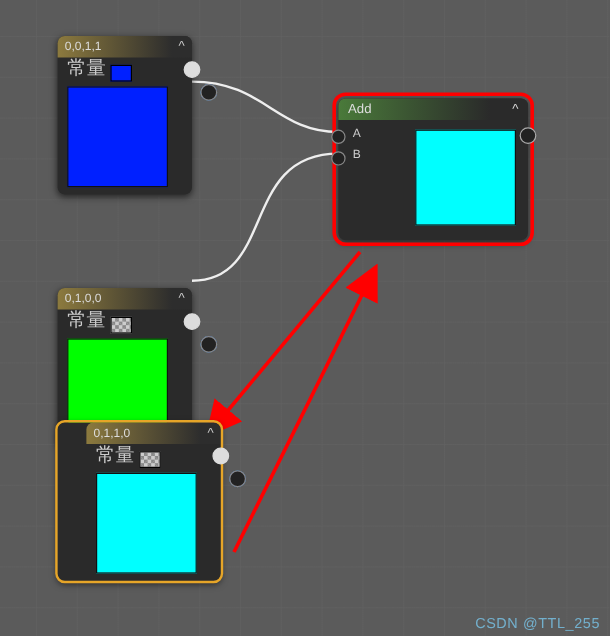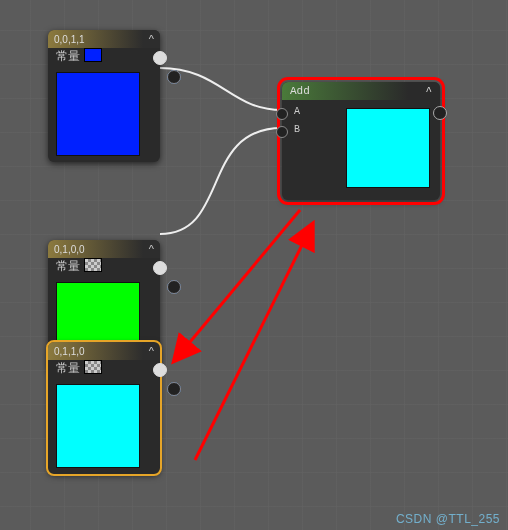--- a/index.html
+++ b/index.html
@@ -1,21 +1,21 @@
 <!DOCTYPE html>
 <html><head>
 <meta charset="utf-8">
 <style>
   html,body{margin:0;padding:0;width:508px;height:530px;background:#5b5b5b;font-family:Arial,'Microsoft YaHei',sans-serif;overflow:hidden;position:relative}
   .grid{position:absolute;inset:0;background-image:linear-gradient(#6666 1px,transparent 1px),linear-gradient(90deg,#6666 1px,transparent 1px);background-size:34px 34px;background-position:-4px -4px}
   svg.wires{position:absolute;inset:0;pointer-events:none}
   .node{position:absolute;width:112px;background:#2a2a2a;border-radius:6px;box-shadow:0 2px 6px rgba(0,0,0,.6)}
   .node-head{height:18px;display:flex;align-items:center;justify-content:space-between;padding:0 6px;border-top-left-radius:6px;border-top-right-radius:6px;background:linear-gradient(90deg,#8c7a3e 0%,#2d2d2d 85%);color:#ddd;font-size:10px}
   .node-head .chev{color:#ccc;font-size:11px}
-  .row1{display:flex;align-items:flex-start;height:20px;padding:0 4px 0 8px;color:#ccc;font-size:12px;position:relative}
+  .row1{display:flex;align-items:flex-end;height:20px;padding:0 4px 0 8px;color:#ccc;font-size:16px;position:relative}
   .row1 .lab{flex:0 0 auto}
   .chip{width:16px;height:12px;margin-left:4px;border:1px solid #000}
   .pin{position:absolute;width:14px;height:14px;border-radius:50%;border:1.5px solid #555;background:#222;box-sizing:border-box}
   .pin.white{border-color:#ddd;background:#ddd}
   .pin.r{border-color:#c33}
   .pin.g{border-color:#2c2}
   .pin.b{border-color:#35f}
   .pin.a{border-color:#888}
   .pin.out{right:-7px}
   .preview{margin:4px 8px 6px 8px;width:82px;height:82px;border:1px solid #111}
@@ -79,40 +79,40 @@
   </div>
   <div class="preview" id="pv1" style="background: rgb(0, 255, 0);"></div>
   <div class="portcol">
     <span class="pin r"></span>
     <span class="pin g"></span>
     <span class="pin b"></span>
     <span class="pin a"></span>
   </div>
 </div>
 
-<div class="node hi-red hi-org" id="n2" style="left: 48px; top: 342px;">
+<div class="node hi-red hi-org" id="n2" style="left: 48px; top: 352px; padding-left: 24px;">
   <div class="node-head">
     <span>0,1,1,0</span>
     <span class="chev">^</span>
   </div>
   <div class="row1">
     <span class="lab">常量</span>
     <span class="chip checker" id="chip2"></span>
     <span class="pin white out" style="top:3px"></span>
   </div>
   <div class="preview" id="pv2" style="background: rgb(0, 255, 255);"></div>
   <div class="portcol">
     <span class="pin r"></span>
     <span class="pin g"></span>
     <span class="pin b"></span>
     <span class="pin a"></span>
   </div>
 </div>
 
-<div class="addnode hi-red" id="addn" style="left: 282px; top: 82px; font-family: Liberation Mono, monospace;">
+<div class="addnode hi-red" id="addn" style="left: 282px; top: 82px;">
   <div class="head">
     <span>Add</span>
     <span class="chev">^</span>
   </div>
   <div class="body">
     <span class="inpin" style="top:8px"></span>
     <span class="inlab" style="top:6px">A</span>
     <span class="inpin" style="top:26px"></span>
     <span class="inlab" style="top:24px">B</span>
     <span class="outpin"></span>

